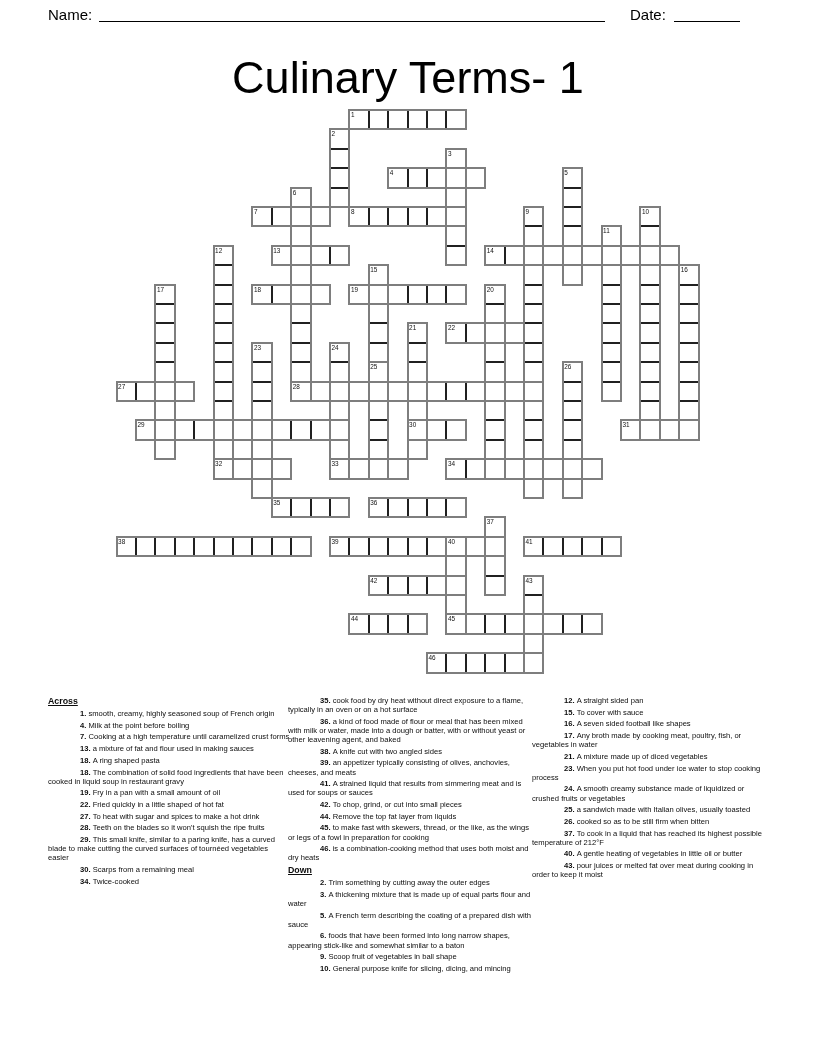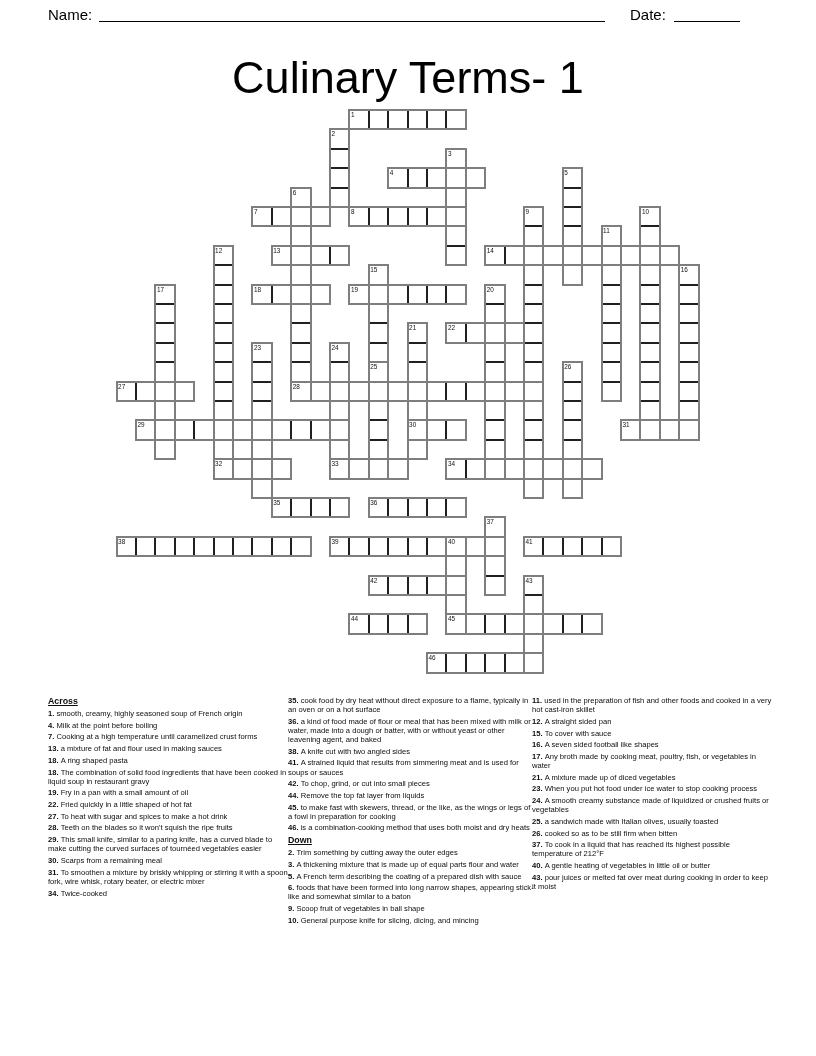--- a/index.html
+++ b/index.html
@@ -14,21 +14,21 @@
   #title { position:absolute; left:0; right:0; top:52px; text-align:center; font-size:45px; color:#000; }
   #grid-layer { position:absolute; left:0; top:0; }
   .cell { position:absolute; box-sizing:border-box; border:1px solid #202020; background:#fff; }
   .word-outline { position:absolute; box-sizing:border-box; border:2px solid #7e7e7e; pointer-events:none; }
   .cell-num { position:absolute; font-size:6.4px; line-height:7px; color:#111; }
   .clue-col { position:absolute; top:696px; color:#0d0d0d; font-size:7.6px; line-height:1.2; }
   #clue-col-1 { left:48px;  width:242px; }
   #clue-col-2 { left:288px; width:246px; }
   #clue-col-3 { left:532px; width:240px; }
   .clue { margin-bottom:2.6px; }
-  .clue b { font-weight:bold; }
+  .clue b { font-weight:bold;margin-left:32px; }
   .clue-header { font-weight:bold; text-decoration:underline; font-size:8.8px; margin:0 0 2.5px 0; }
 </style>
 </head>
 <body>
 
 <div id="page">
   <span class="hdr-label" style="left:48px; top:6px;">Name:</span>
   <div id="name-line"></div>
   <span class="hdr-label" id="date-label" style="top:6px;">Date:</span>
   <div id="date-line"></div>
@@ -412,42 +412,41 @@
       <div class="clue"><b>7. </b><span>Cooking at a high temperature until caramelized crust forms</span></div>
       <div class="clue"><b>13. </b><span>a mixture of fat and flour used in making sauces</span></div>
       <div class="clue"><b>18. </b><span>A ring shaped pasta</span></div>
       <div class="clue"><b>18. </b><span>The combination of solid food ingredients that have been cooked in liquid soup in restaurant gravy</span></div>
       <div class="clue"><b>19. </b><span>Fry in a pan with a small amount of oil</span></div>
       <div class="clue"><b>22. </b><span>Fried quickly in a little shaped of hot fat</span></div>
       <div class="clue"><b>27. </b><span>To heat with sugar and spices to make a hot drink</span></div>
       <div class="clue"><b>28. </b><span>Teeth on the blades so it won't squish the ripe fruits</span></div>
       <div class="clue"><b>29. </b><span>This small knife, similar to a paring knife, has a curved blade to make cutting the curved surfaces of tournéed vegetables easier</span></div>
       <div class="clue"><b>30. </b><span>Scarps from a remaining meal</span></div>
-      <div class="clue"><b>31. </b><span>To smoothen a mixture by briskly whipping or stirring it with a spoon, fork, wire whisk, rotary beater, or electric mixer</span></div>
       <div class="clue"><b>34. </b><span>Twice-cooked</span></div>
     </div>
   <div class="clue-col" id="clue-col-2">
       <div class="clue"><b>35. </b><span>cook food by dry heat without direct exposure to a flame, typically in an oven or on a hot surface</span></div>
       <div class="clue"><b>36. </b><span>a kind of food made of flour or meal that has been mixed with milk or water, made into a dough or batter, with or without yeast or other leavening agent, and baked</span></div>
       <div class="clue"><b>38. </b><span>A knife cut with two angled sides</span></div>
+      <div class="clue"><b>39. </b><span>an appetizer typically consisting of olives, anchovies, cheeses, and meats</span></div>
       <div class="clue"><b>41. </b><span>A strained liquid that results from simmering meat and is used for soups or sauces</span></div>
       <div class="clue"><b>42. </b><span>To chop, grind, or cut into small pieces</span></div>
       <div class="clue"><b>44. </b><span>Remove the top fat layer from liquids</span></div>
       <div class="clue"><b>45. </b><span>to make fast with skewers, thread, or the like, as the wings or legs of a fowl in preparation for cooking</span></div>
       <div class="clue"><b>46. </b><span>is a combination-cooking method that uses both moist and dry heats</span></div>
       <div class="clue-header">Down</div>
       <div class="clue"><b>2. </b><span>Trim something by cutting away the outer edges</span></div>
       <div class="clue"><b>3. </b><span>A thickening mixture that is made up of equal parts flour and water</span></div>
       <div class="clue"><b>5. </b><span>A French term describing the coating of a prepared dish with sauce</span></div>
       <div class="clue"><b>6. </b><span>foods that have been formed into long narrow shapes, appearing stick-like and somewhat similar to a baton</span></div>
       <div class="clue"><b>9. </b><span>Scoop fruit of vegetables in ball shape</span></div>
       <div class="clue"><b>10. </b><span>General purpose knife for slicing, dicing, and mincing</span></div>
     </div>
   <div class="clue-col" id="clue-col-3">
-      <div class="clue"><b>11. </b><span>used in the preparation of fish and other foods and cooked in a very hot cast-iron skillet</span></div>
       <div class="clue"><b>12. </b><span>A straight sided pan</span></div>
       <div class="clue"><b>15. </b><span>To cover with sauce</span></div>
       <div class="clue"><b>16. </b><span>A seven sided football like shapes</span></div>
       <div class="clue"><b>17. </b><span>Any broth made by cooking meat, poultry, fish, or vegetables in water</span></div>
       <div class="clue"><b>21. </b><span>A mixture made up of diced vegetables</span></div>
       <div class="clue"><b>23. </b><span>When you put hot food under ice water to stop cooking process</span></div>
       <div class="clue"><b>24. </b><span>A smooth creamy substance made of liquidized or crushed fruits or vegetables</span></div>
       <div class="clue"><b>25. </b><span>a sandwich made with Italian olives, usually toasted</span></div>
       <div class="clue"><b>26. </b><span>cooked so as to be still firm when bitten</span></div>
       <div class="clue"><b>37. </b><span>To cook in a liquid that has reached its highest possible temperature of 212°F</span></div>

